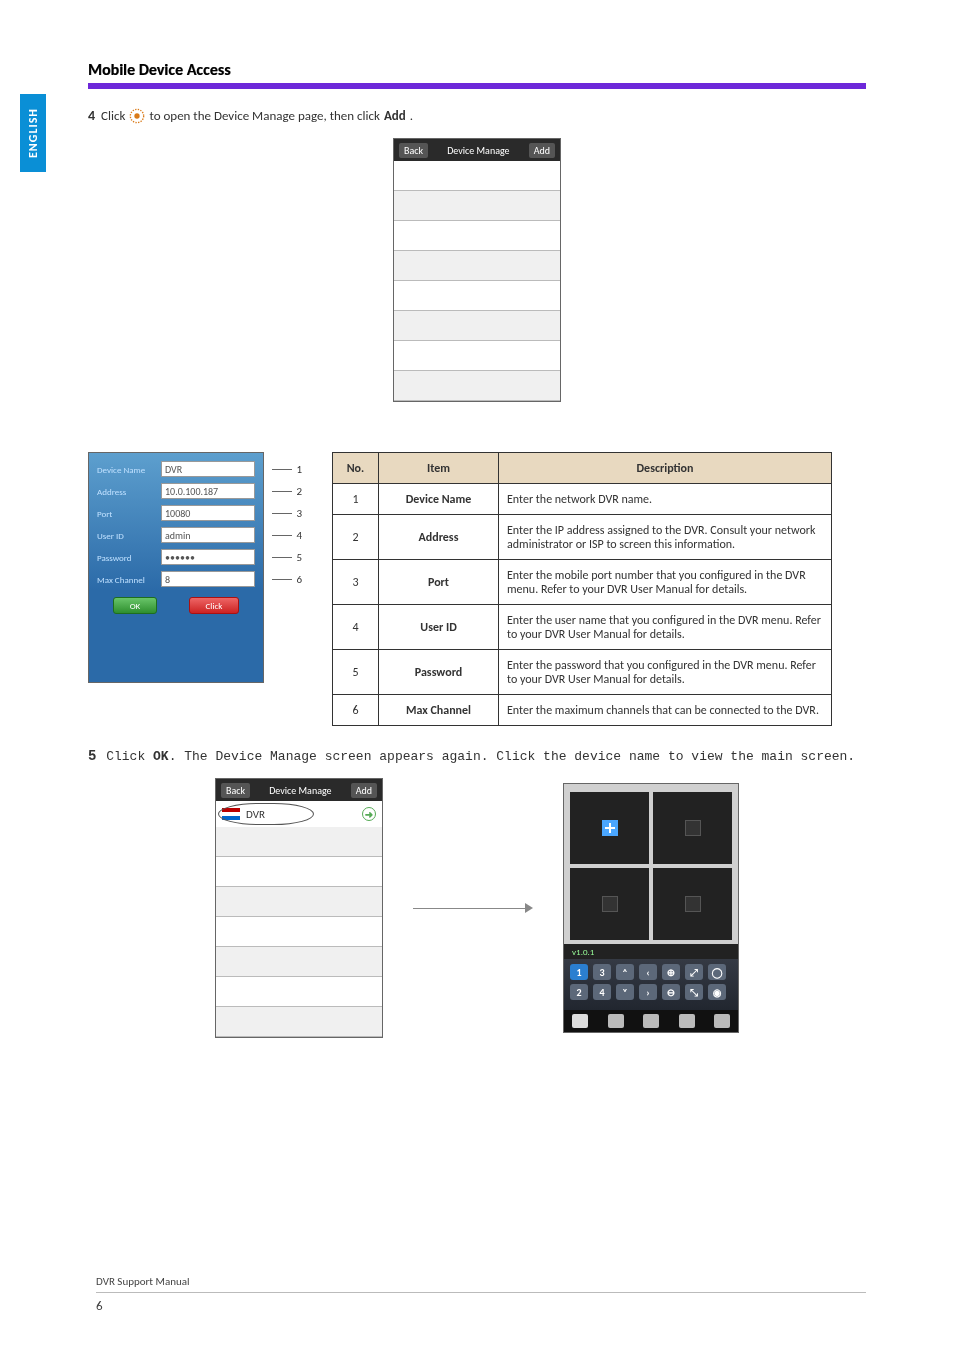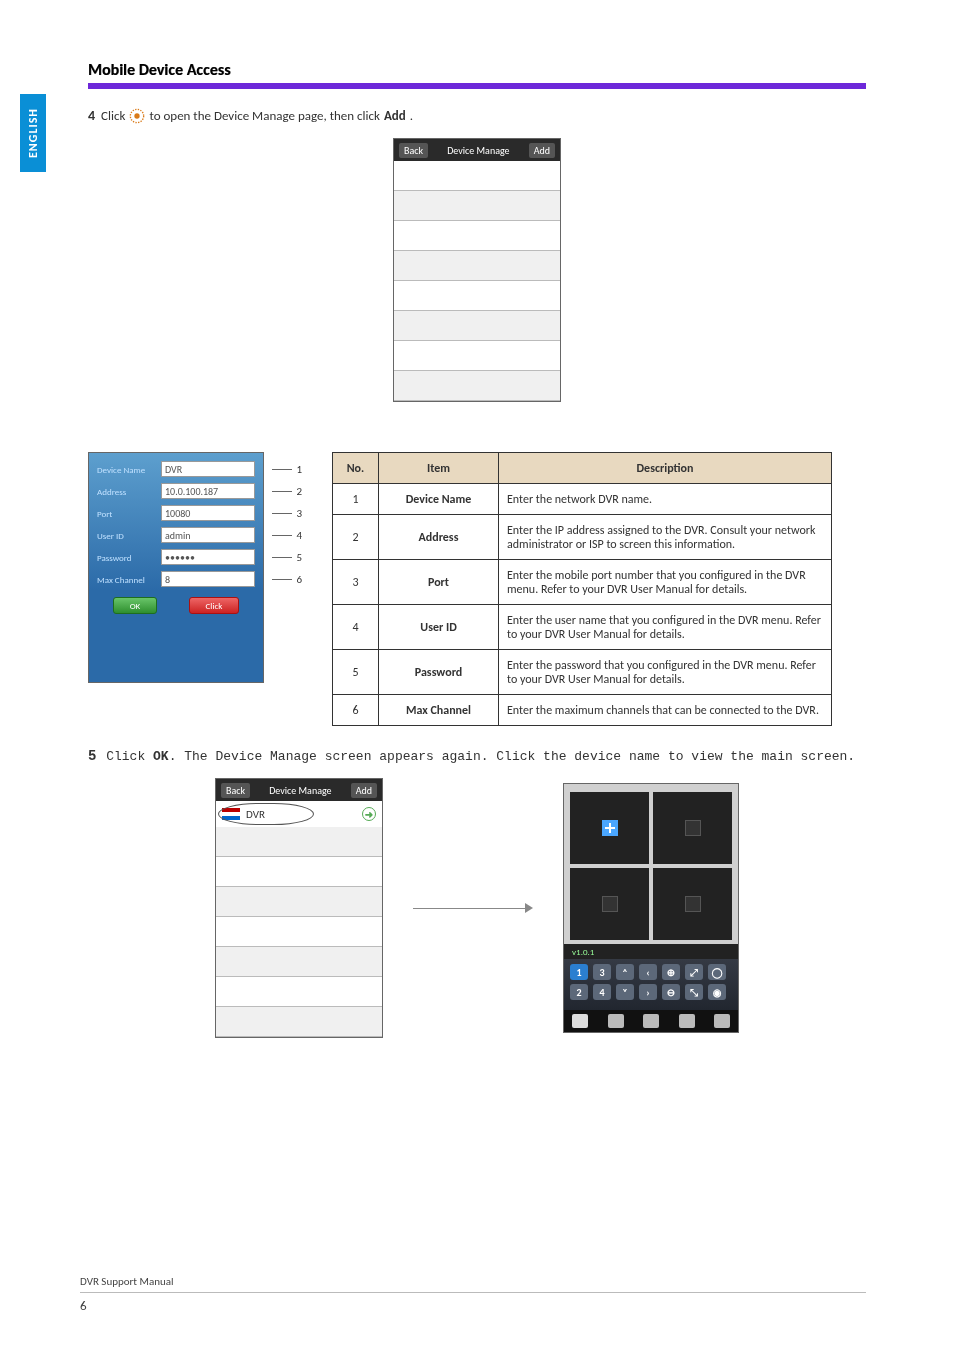--- a/index.html
+++ b/index.html
@@ -55,21 +55,21 @@
   .lv-cell .plus::after { top:7px; left:3px; height:2px; width:10px; }
   .lv-cell .dim { width:16px;height:16px;background:#333;border:1px solid #555; }
   .lv-ver { color:#9f9; font-size:9px; padding:2px 8px; background:#222; }
   .lv-ctrl { background:linear-gradient(#353a44,#21262f); padding:5px 6px 6px; }
   .lv-ctrl-row { display:flex; gap:5px; margin-bottom:4px; }
   .lv-key { width:18px; height:16px; border-radius:3px; background:#5c6879; display:flex; align-items:center; justify-content:center; color:#fff; font-size:10px; font-weight:bold; }
   .lv-key.on { background:#2b7fd0; }
   .lv-bottom { display:flex; justify-content:space-between; padding:4px 8px; background:#111; }
   .lv-bottom .bicon { width:16px; height:14px; background:#bbb; border-radius:2px; }
   .lv-bottom .bicon.stop { background:#ddd; }
-  .footer { position:absolute; bottom:36px; left:80px; right:88px;margin-top:16px; }
+  .footer { position:absolute; bottom:36px; left:96px; right:88px;margin-top:16px; }
   .footer-title { font-size:11px; color:#444; }
   .footer-bar { border-top:1px solid #bbb; margin-top:4px; padding-top:2px; }
   .footer-page { font-size:13px; color:#444; }
 </style>
 </head>
 <body>
 
 <div class="page">
   <div class="side-tab">ENGLISH</div>
 

